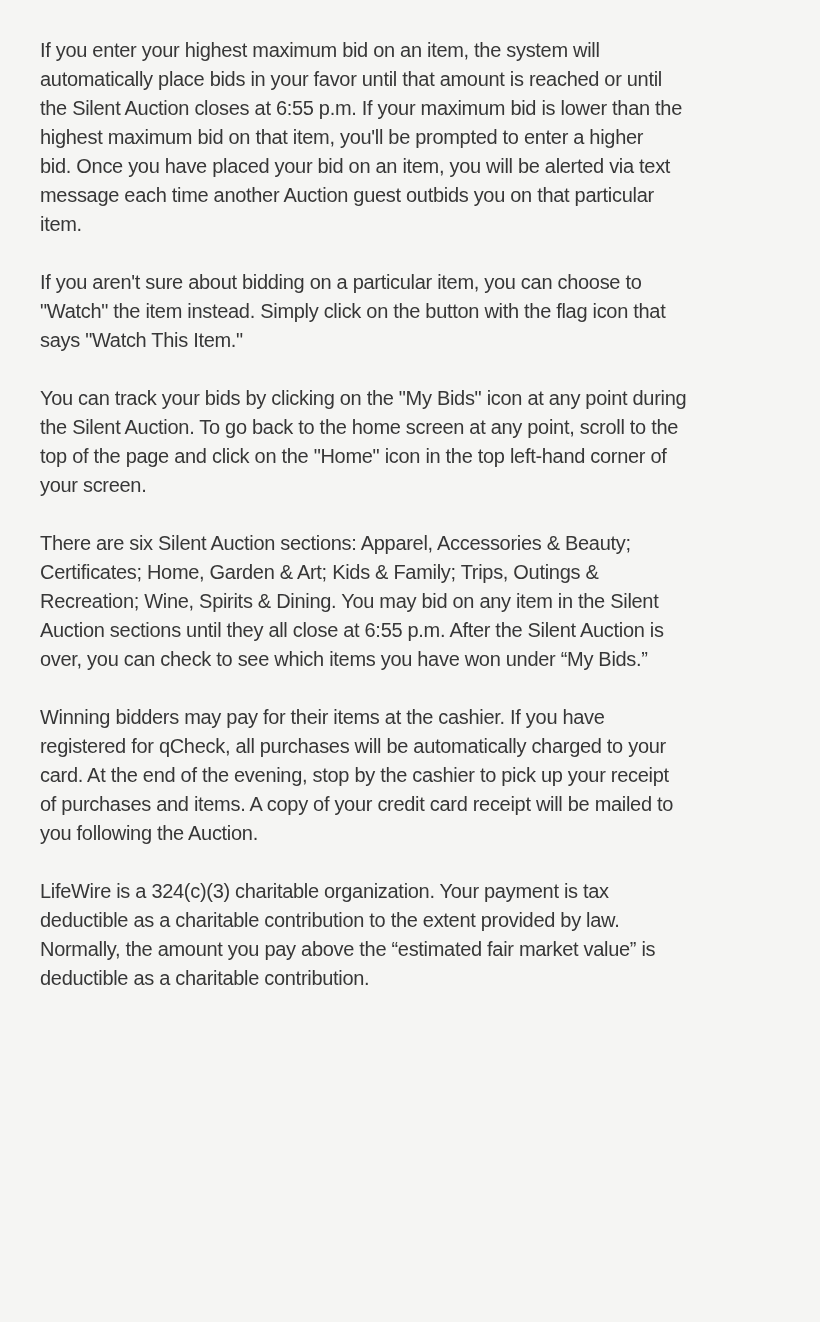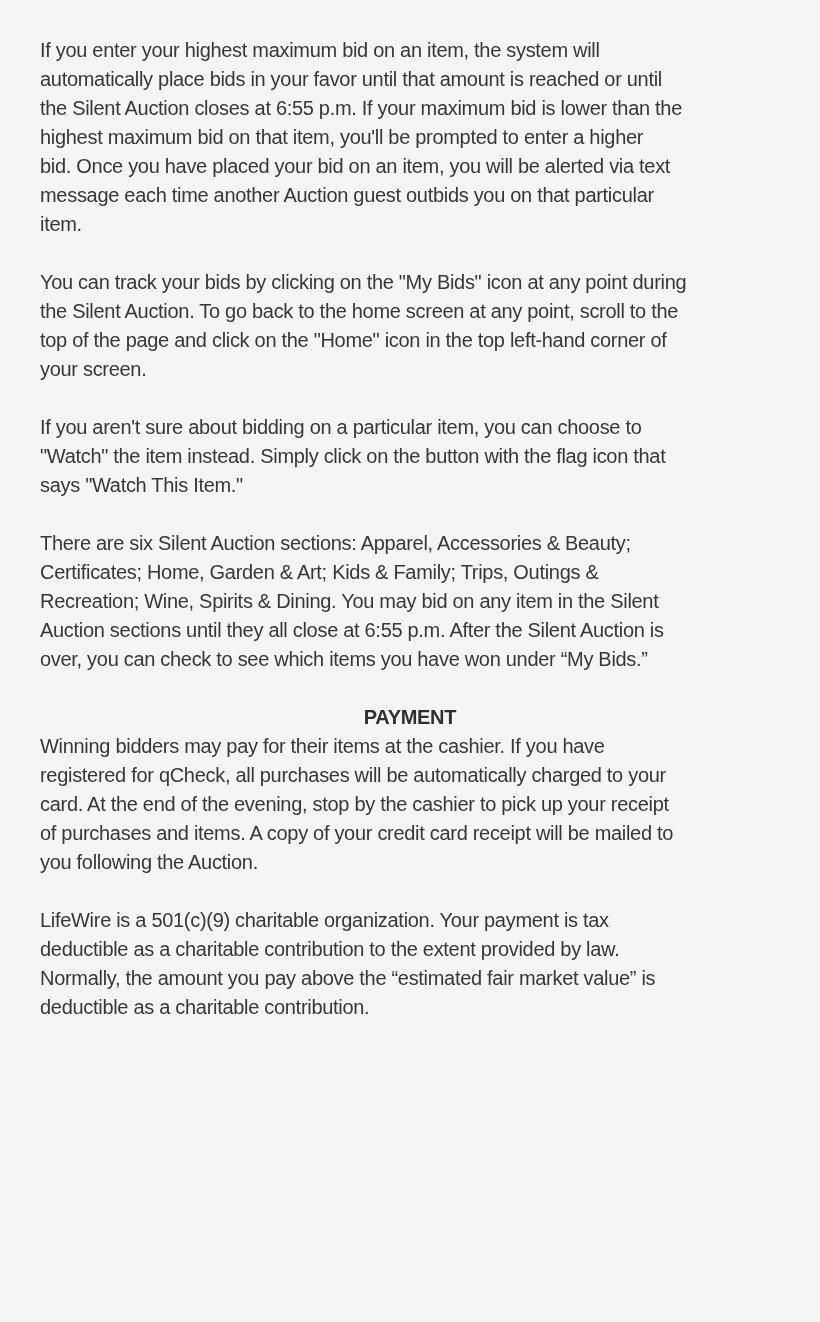--- a/index.html
+++ b/index.html
@@ -38,36 +38,35 @@
 
 <main class="page" style="background: rgb(245, 245, 243);">
   <div class="doc" id="doc" style="color: rgb(55, 55, 55);">
       <div class="block paragraph">If you enter your highest maximum bid on an item, the system will
 automatically place bids in your favor until that amount is reached or until
 the Silent Auction closes at 6:55 p.m. If your maximum bid is lower than the
 highest maximum bid on that item, you'll be prompted to enter a higher
 bid. Once you have placed your bid on an item, you will be alerted via text
 message each time another Auction guest outbids you on that particular
 item.</div>
+      <div class="block paragraph">If you aren't sure about bidding on a particular item, you can choose to
+"Watch" the item instead. Simply click on the button with the flag icon that
+says "Watch This Item."</div>
       <div class="block paragraph">You can track your bids by clicking on the "My Bids" icon at any point during
 the Silent Auction. To go back to the home screen at any point, scroll to the
 top of the page and click on the "Home" icon in the top left-hand corner of
 your screen.</div>
-      <div class="block paragraph">If you aren't sure about bidding on a particular item, you can choose to
-"Watch" the item instead. Simply click on the button with the flag icon that
-says "Watch This Item."</div>
       <div class="block paragraph">There are six Silent Auction sections: Apparel, Accessories &amp; Beauty;
 Certificates; Home, Garden &amp; Art; Kids &amp; Family; Trips, Outings &amp;
 Recreation; Wine, Spirits &amp; Dining. You may bid on any item in the Silent
 Auction sections until they all close at 6:55 p.m. After the Silent Auction is
 over, you can check to see which items you have won under “My Bids.”</div>
-      <div class="block heading" style="color: rgb(47, 47, 47);">PAYMENT</div>
       <div class="block paragraph">Winning bidders may pay for their items at the cashier. If you have
 registered for qCheck, all purchases will be automatically charged to your
 card. At the end of the evening, stop by the cashier to pick up your receipt
 of purchases and items. A copy of your credit card receipt will be mailed to
 you following the Auction.</div>
-      <div class="block paragraph">LifeWire is a 501(c)(9) charitable organization. Your payment is tax
+      <div class="block paragraph">LifeWire is a 324(c)(3) charitable organization. Your payment is tax
 deductible as a charitable contribution to the extent provided by law.
 Normally, the amount you pay above the “estimated fair market value” is
 deductible as a charitable contribution.</div>
     </div>
 </main>
 
 </body></html>

